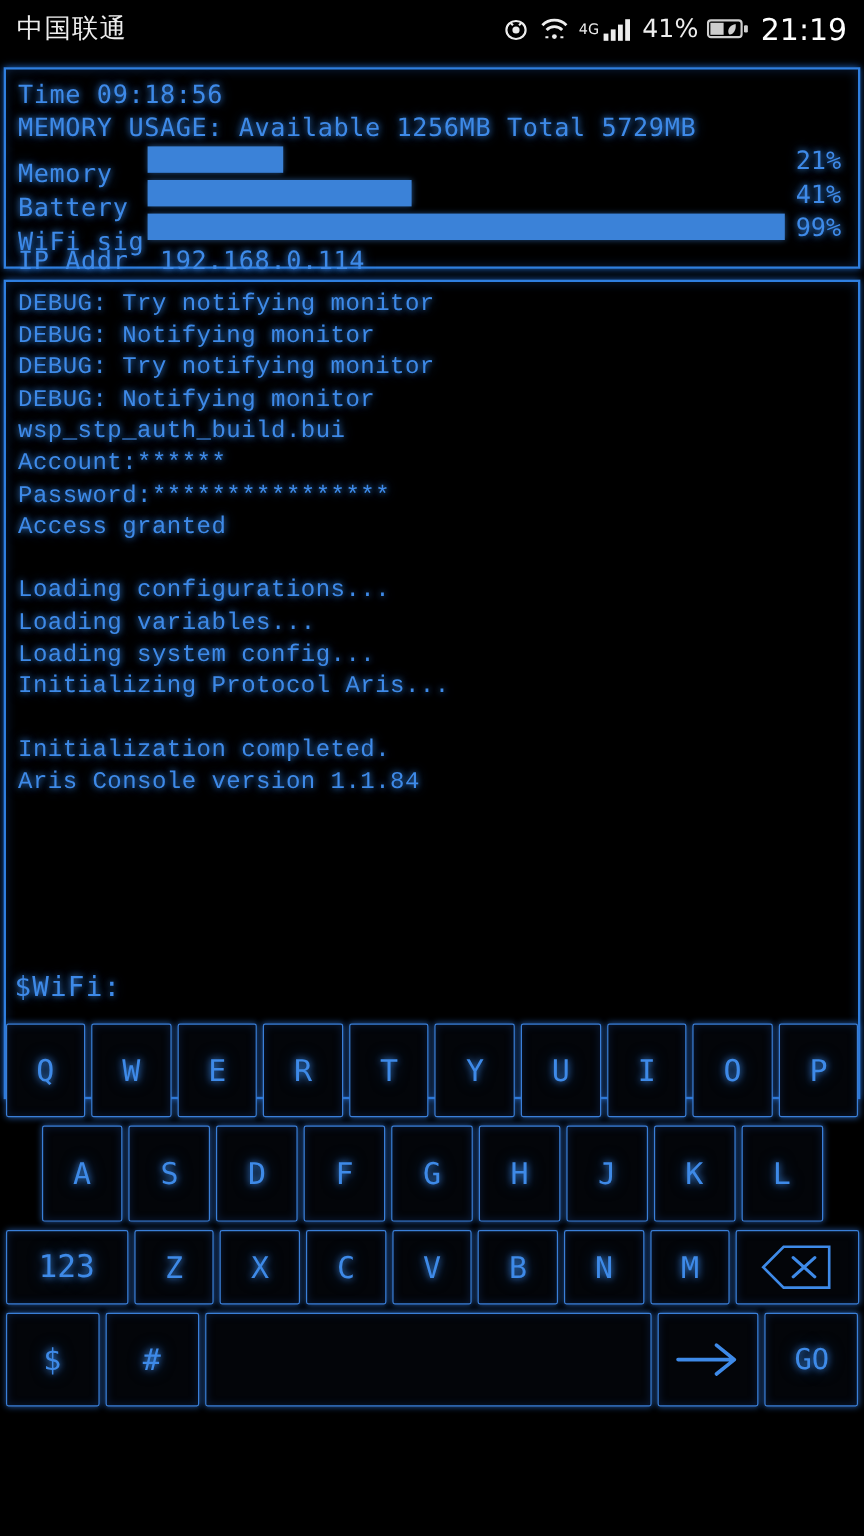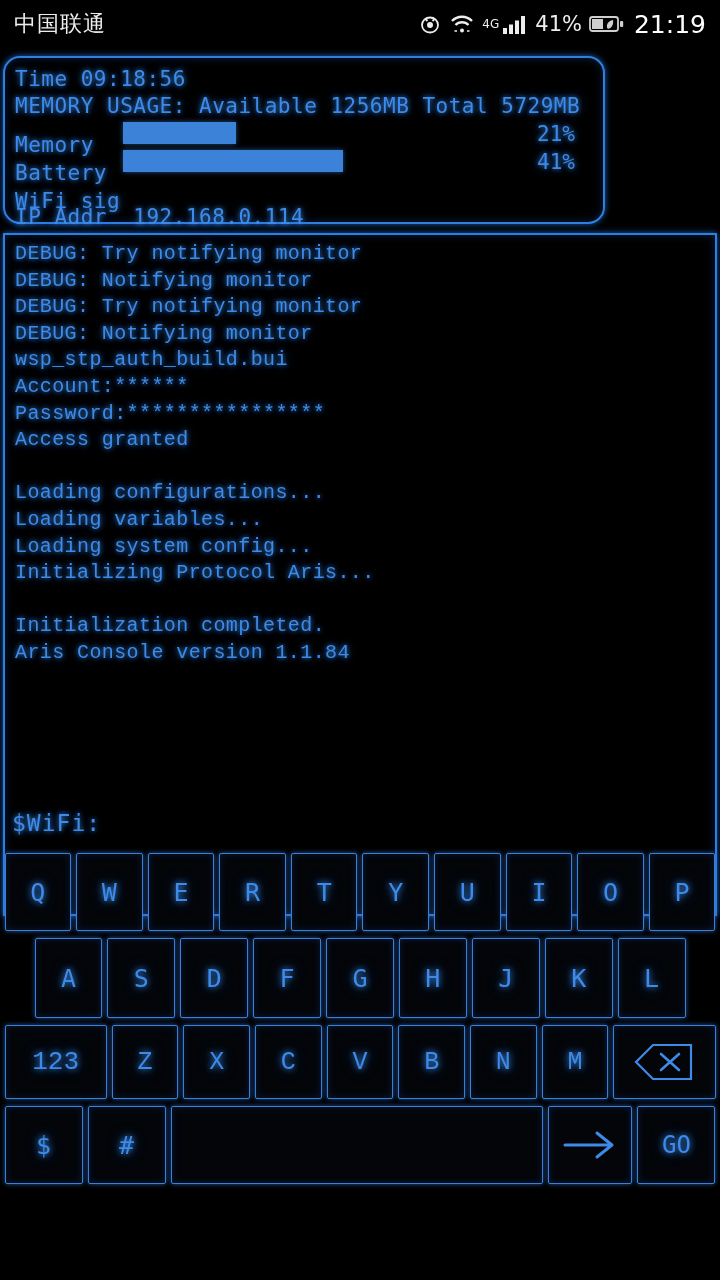--- a/index.html
+++ b/index.html
@@ -21,21 +21,21 @@
   .sb-text{ font-family:"DejaVu Sans","Liberation Sans",sans-serif; font-size:21px; color:#ededed;}
   .sb-clock{ font-family:"DejaVu Sans","Liberation Sans",sans-serif; font-size:25px; color:#fff; margin-left:2px;}
   .net4g{ font-family:"DejaVu Sans","Liberation Sans",sans-serif; font-size:12px; color:#ededed; align-self:flex-start; margin-top:7px; margin-right:-4px;}
 
   
   .panel{
     position:absolute; left:3px; background:#000;
     border:2px solid #2f7fe0;
     box-shadow:0 0 6px #1c5fb8, inset 0 0 10px rgba(30,90,180,.35);
   }
-  #status-panel{ top:56px; width:602px; height:168px; padding:8px 28px 0 10px;border-radius:17px; }
+  #status-panel{ top:56px; width:714px; height:168px; padding:8px 14px 0 10px; }
   #console-panel{ top:233px; width:714px; height:683px; padding:6px 10px;font-family:Liberation Mono, monospace; }
 
   .neon{
     color:#3e8ae8;
     text-shadow:0 0 5px rgba(60,140,235,.85), 0 0 11px rgba(40,110,210,.55);
   }
   .sline{ font-size:21px; line-height:27px; letter-spacing:.5px; white-space:pre; }
 
   
   .barrow{ display:flex; align-items:center; height:28px; }
@@ -57,21 +57,21 @@
   .key{
     background:#030509; border:1.6px solid #3a7fd8; border-radius:2px;
     box-shadow:0 0 5px rgba(45,110,200,.75), inset 0 0 7px rgba(25,70,150,.35);
     display:flex; align-items:center; justify-content:center;
     color:#3e8ae8; text-shadow:0 0 6px rgba(60,140,235,.95), 0 0 13px rgba(40,110,210,.6);
     font-size:25px; margin:0 2.5px; height:80px; flex:1 1 0; min-width:0;
   }
   .row1 .key{ height:78px; }
   .row2{ padding:0 32px; }
   .row2 .key{ height:80px; }
-  .row3 .key{ height:74px;font-family:Liberation Mono, monospace; }
+  .row3 .key{ height:62px; }
   .row4 .key{ height:78px; }
   .key.wide123{ flex:1.55 1 0; font-size:26px; }
   .key.backspace{ flex:1.55 1 0; }
   .key.space{ flex:5.6 1 0; }
   .key.symkey{ flex:1.15 1 0; }
   .key.arrow{ flex:1.25 1 0; }
   .key.go{ flex:1.15 1 0; font-size:24px; }
   .key svg{ display:block; }
 
   
@@ -153,20 +153,26 @@
       <div class="bar-wrap">
         <div class="bartrack">
           <div class="barfill" id="bar1" style="width: 219.76px;"></div>
         </div>
         <div class="barpct neon">41%</div>
       </div>
     </div>
 
     <div class="barrow">
       <div class="barlabel neon">WiFi sig</div>
+      <div class="bar-wrap">
+        <div class="bartrack">
+          <div class="barfill" id="bar2" style="width: 530.64px;"></div>
+        </div>
+        <div class="barpct neon">99%</div>
+      </div>
     </div>
 
     <div class="sline neon"><span>IP Addr</span>  <span>192.168.0.114</span></div>
   </div>
 
   <div class="panel" id="console-panel">
     <div id="console-lines">
         <div class="cline neon">DEBUG: Try notifying monitor</div>
         <div class="cline neon">DEBUG: Notifying monitor</div>
         <div class="cline neon">DEBUG: Try notifying monitor</div>

